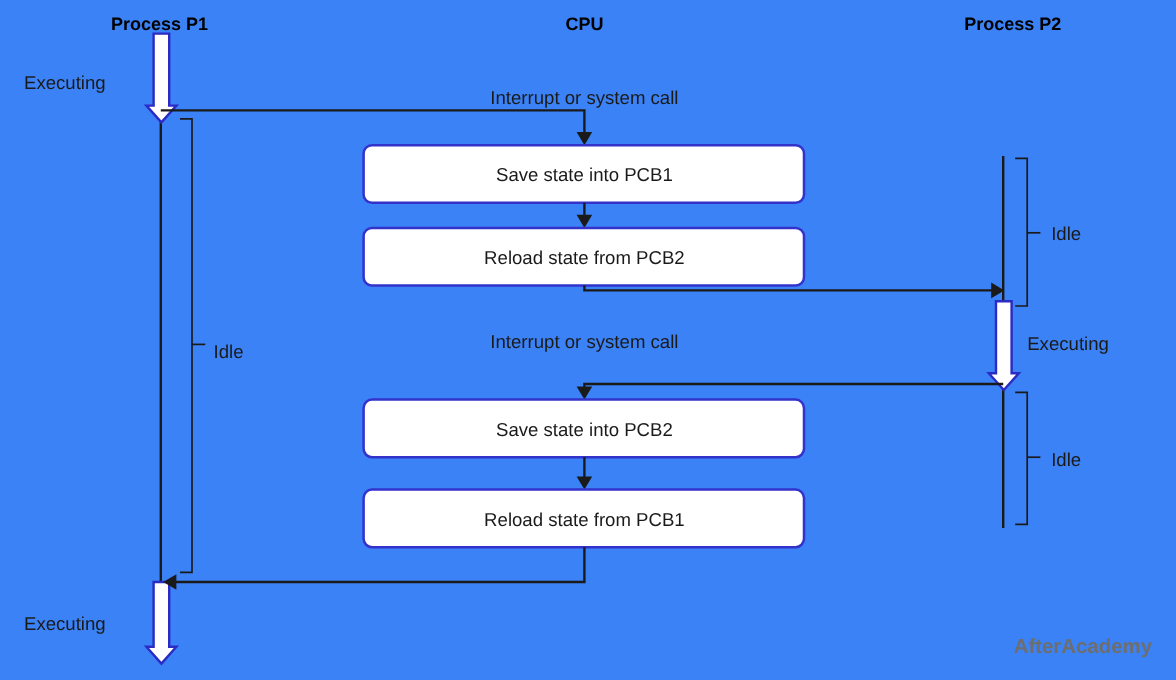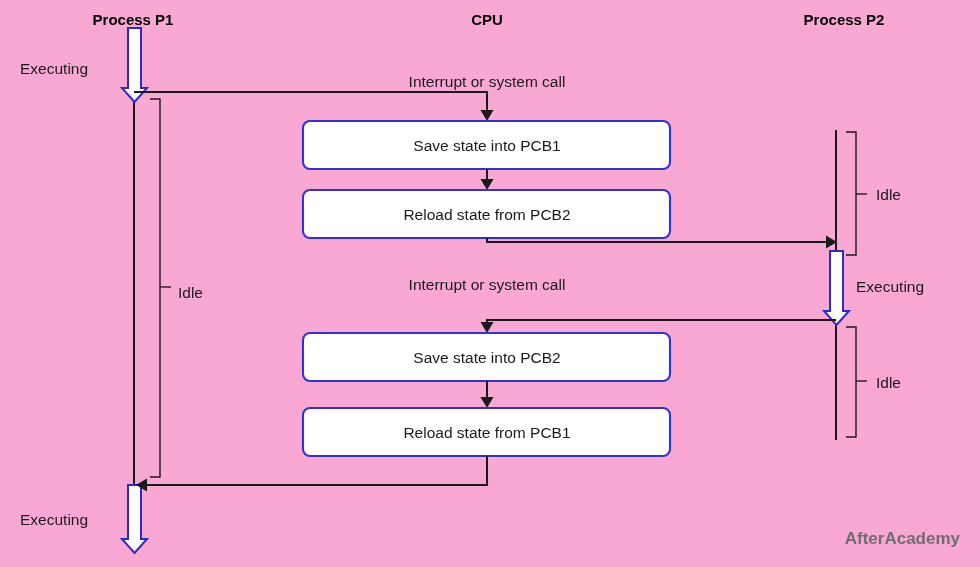--- a/index.html
+++ b/index.html
@@ -12,21 +12,21 @@
     width: 980px;
     height: 567px;
     font-family: "Liberation Sans", sans-serif;
     overflow: hidden;
     position: relative;
   }
   #diagram-root {
     position: relative;
     width: 980px;
     height: 567px;
-    background: #f9a8d4;
+    background: #3b82f6;
   }
   svg.diagram {
     position: absolute;
     top: 0;
     left: 0;
     width: 980px;
     height: 567px;
     display: block;
   }
   .hdr-text {

